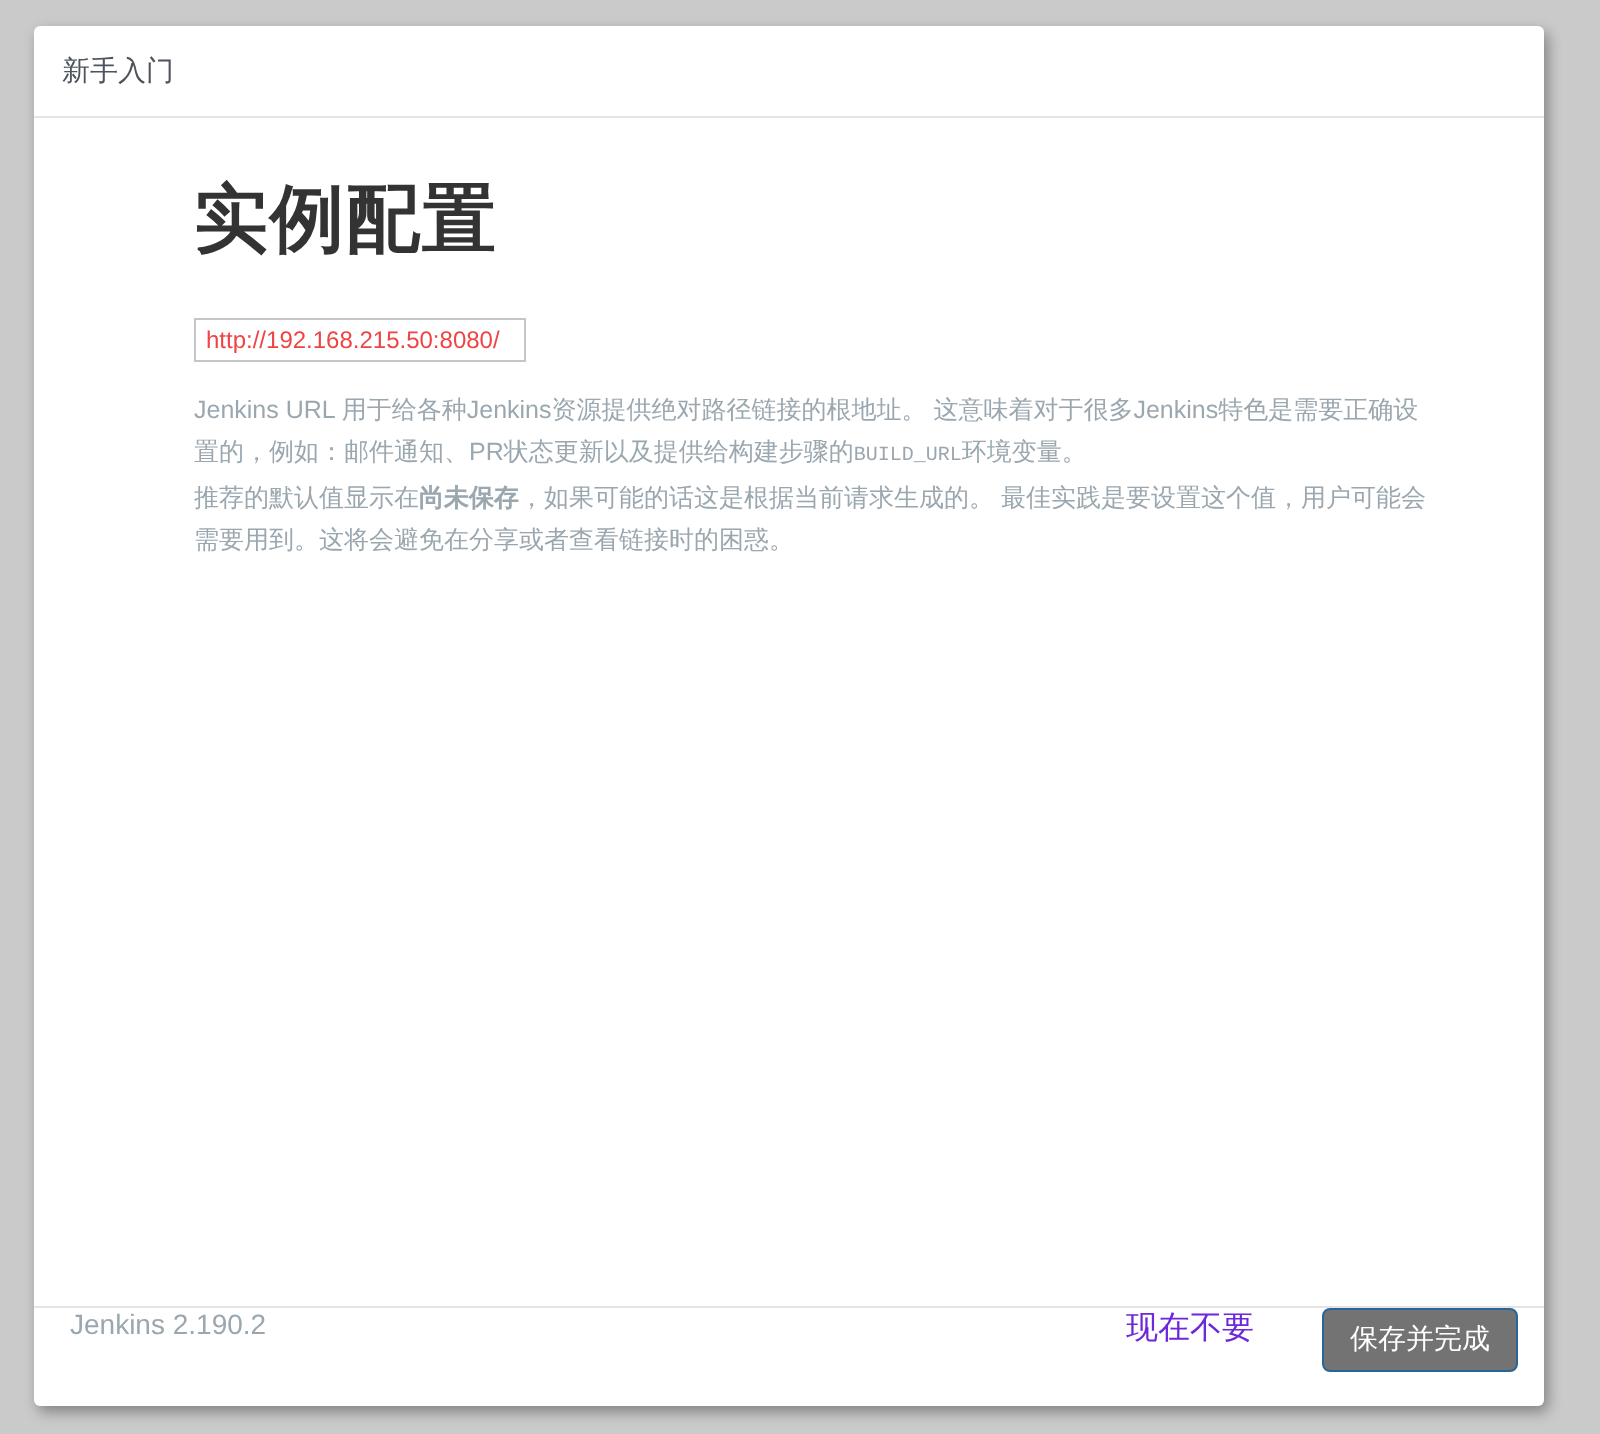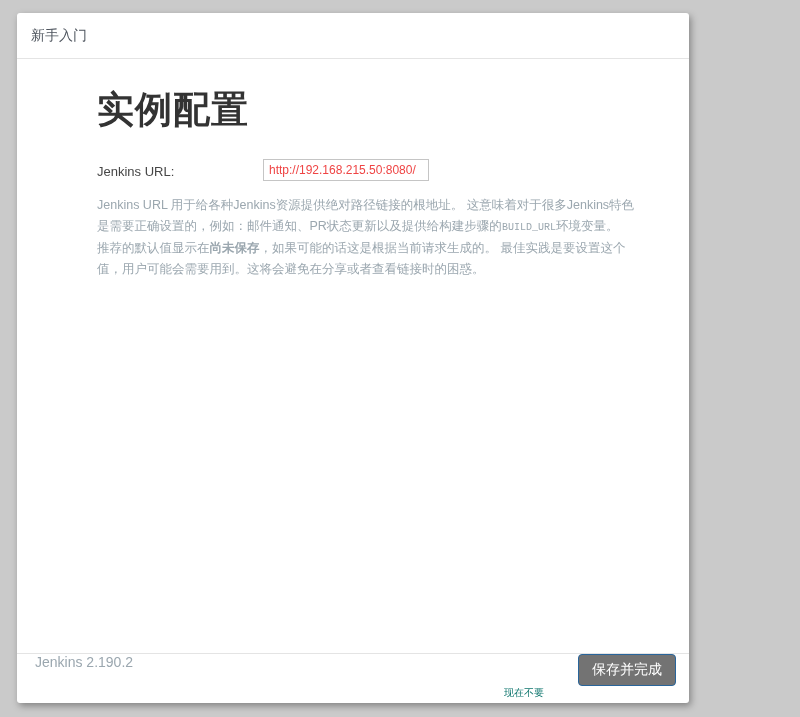--- a/index.html
+++ b/index.html
@@ -7,21 +7,21 @@
   body {
     width: 800px; height: 717px;
     background: #cacaca;
     font-family: "Liberation Sans", "DejaVu Sans", sans-serif;
     position: relative;
     overflow: hidden;
   }
   .panel {
     position: absolute;
     left: 17px; top: 13px;
-    width: 672px; height: 690px;
+    width: 755px; height: 690px;
     background: #ffffff;
     border-radius: 3px;
     box-shadow: 2px 3px 7px rgba(0,0,0,0.35);
     display: flex;
     flex-direction: column;
   }
   .wizard-header {
     padding: 14px 15px 13px 14px;
     font-size: 14px;
     color: #4d545d;
@@ -85,27 +85,26 @@
     padding: 0 13px 0 18px;
   }
   .version {
     color: #9ba7af;
     font-size: 14px;
     flex: 1 1 auto;
   }
   .link-button {
     background: none;
     border: none;
-    color: #0f766e;
-    font-size: 10px;
+    color: #6d28d9;
+    font-size: 16px;
     margin-right: 34px;
     cursor: pointer;
     font-family: inherit;
     padding: 0;
-    margin-top: 32px;
   }
   .primary-button {
     background: #737373;
     border: 1px solid #29659b;
     color: #ffffff;
     font-size: 14px;
     padding: 6px 13px;
     border-radius: 4px;
     cursor: pointer;
     font-family: inherit;
@@ -117,21 +116,20 @@
 <div class="panel">
 
   <div class="wizard-header">
     <span>新手入门</span>
   </div>
 
   <div class="content">
     <h1 class="page-title">实例配置</h1>
 
     <div class="form-row">
-      <label class="form-label">Jenkins URL:</label>
       <input class="url-input" type="text" value="http://192.168.215.50:8080/" style="">
     </div>
 
     <p class="desc"><span>Jenkins URL 用于给各种Jenkins资源提供绝对路径链接的根地址。 这意味着对于很多Jenkins特色是需要正确设置的，例如：邮件通知、PR状态更新以及提供给构建步骤的</span><code>BUILD_URL</code><span>环境变量。</span></p>
 
     <p class="desc"><span>推荐的默认值显示在</span><strong>尚未保存</strong><span>，如果可能的话这是根据当前请求生成的。 最佳实践是要设置这个值，用户可能会需要用到。这将会避免在分享或者查看链接时的困惑。</span></p>
   </div>
 
   <div class="wizard-footer">
     <div class="version">Jenkins 2.190.2</div>

